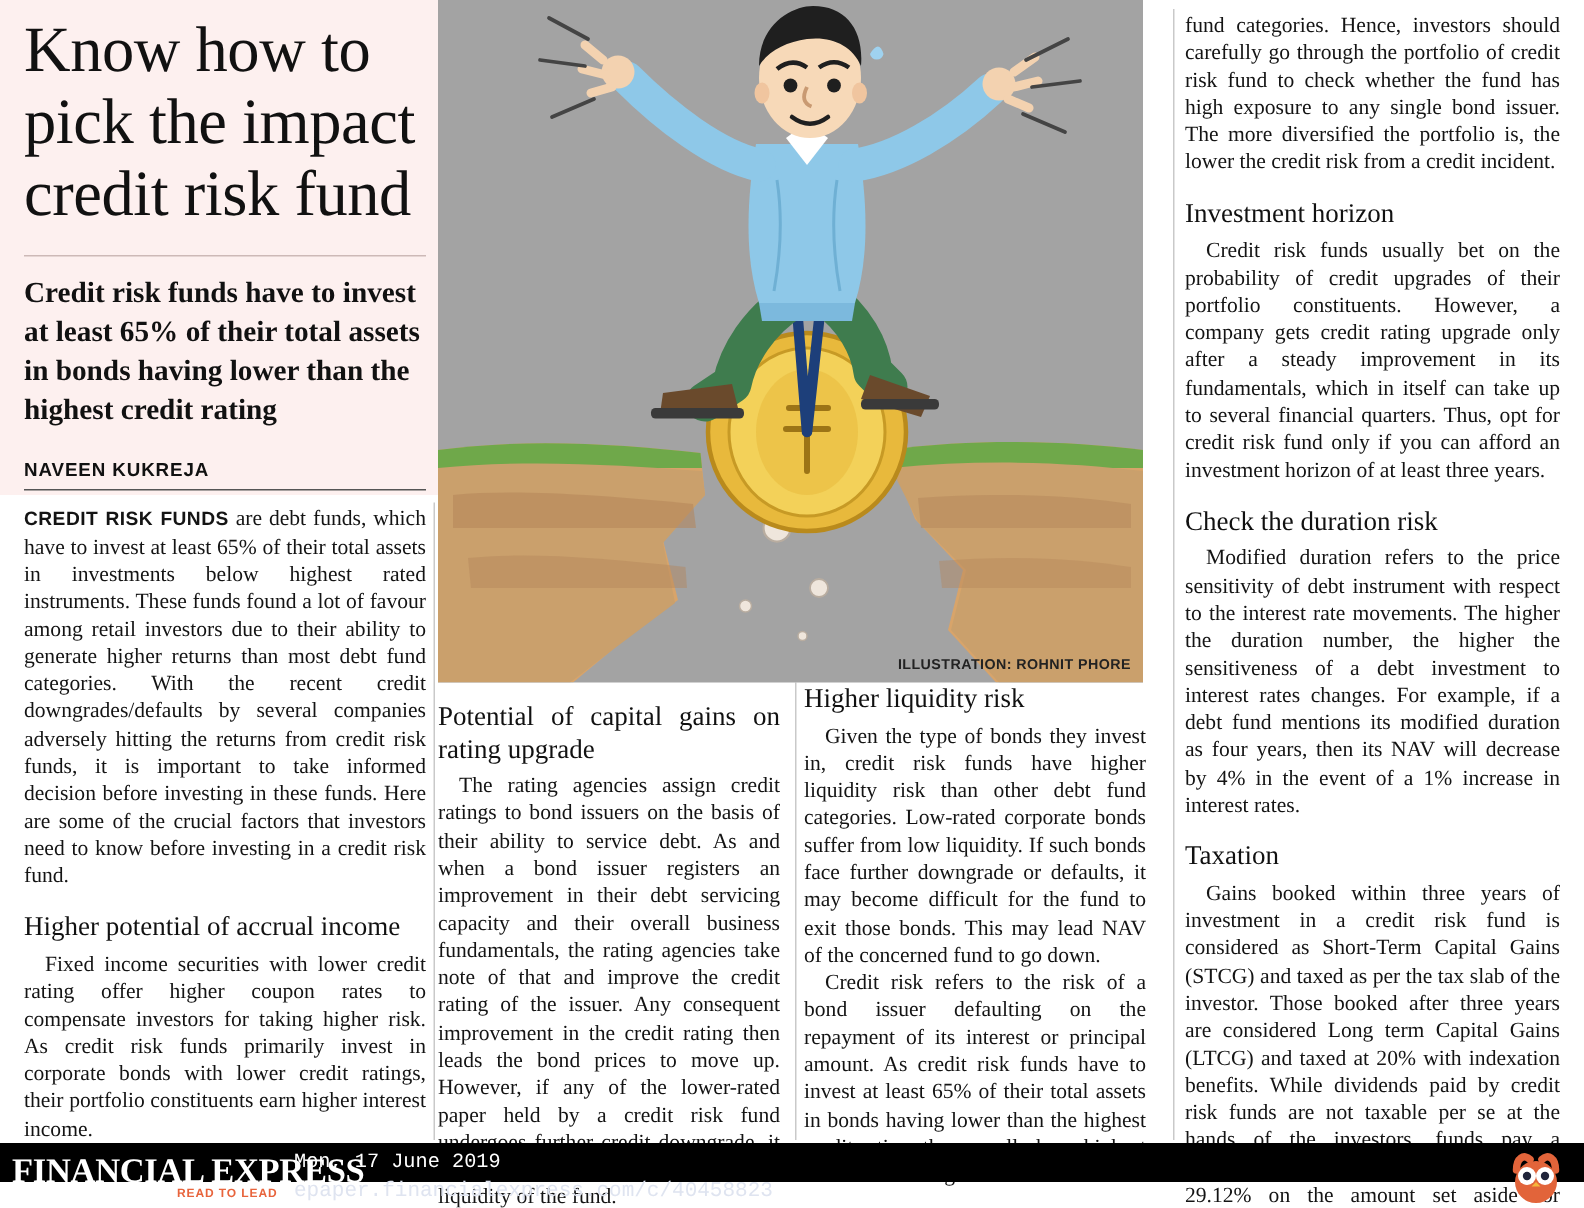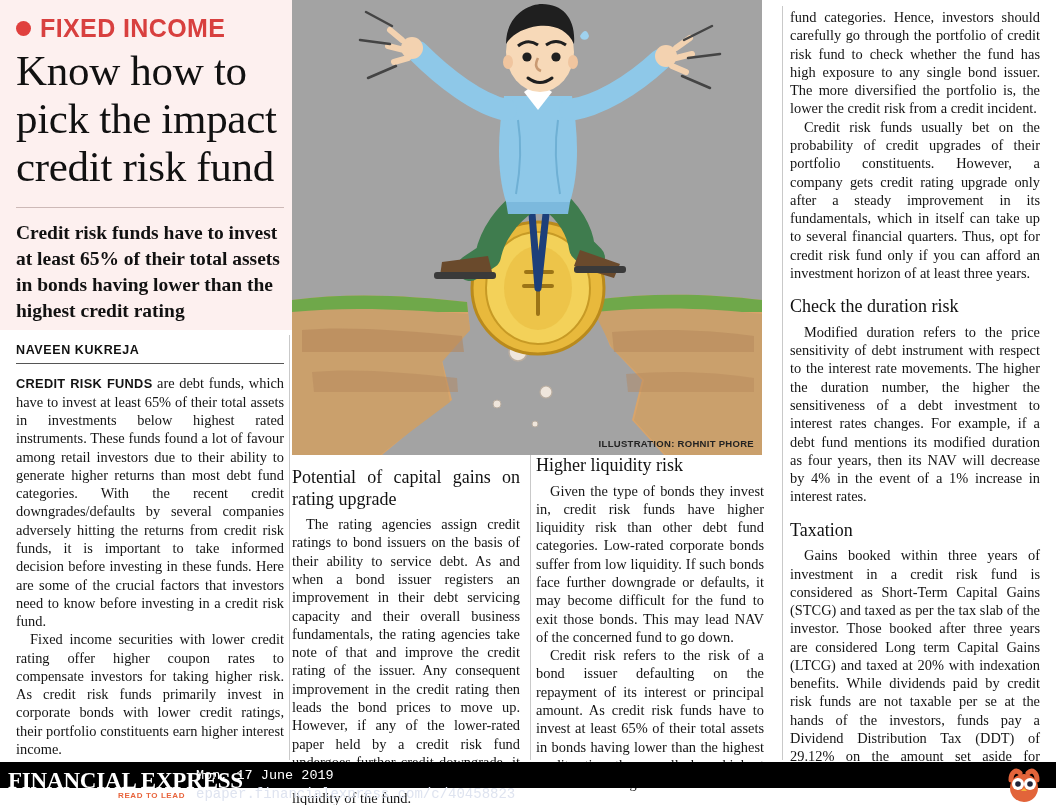--- a/index.html
+++ b/index.html
@@ -204,37 +204,34 @@
       <path d="M236 78 q12 9 24 0" stroke="#1f1f1f" stroke-width="3" fill="none" stroke-linecap="round"></path>
       <ellipse cx="216" cy="62" rx="5" ry="7" fill="#f0c59f"></ellipse>
       <ellipse cx="281" cy="62" rx="5" ry="7" fill="#f0c59f"></ellipse>
 
       <path d="M288 36 q6 -10 9 0 a4.6 4.6 0 0 1 -9 0 Z" fill="#9fd2ef"></path>
     </svg>
     <div class="illo-credit">ILLUSTRATION: ROHNIT PHORE</div>
   </div>
 
   <div class="col1">
-    <div class="kicker">
-      <span class="kicker-dot"></span>
-      <span class="kicker-text">FIXED INCOME</span>
-    </div>
 
     <h1 class="headline">Know how to pick the impact credit risk fund</h1>
 
     <hr class="rule-thin">
 
     <div class="standfirst">Credit risk funds have to invest at least 65% of their total assets in bonds having lower than the highest credit rating</div>
 
     <div class="byline">NAVEEN KUKREJA</div>
     <hr class="byline-rule">
 
     <div class="body-text">
       <p><span class="dropcap-lead">CREDIT RISK FUNDS</span><span> are debt funds, which have to invest at least 65% of their total assets in investments below highest rated instruments. These funds found a lot of favour among retail investors due to their ability to generate higher returns than most debt fund categories. With the recent credit downgrades/defaults by several companies adversely hitting the returns from credit risk funds, it is important to take informed decision before investing in these funds. Here are some of the crucial factors that investors need to know before investing in a credit risk fund.</span></p>
 
+      <div class="subhead">Higher potential of accrual income</div>
       <p style="text-indent:14px;">Fixed income securities with lower credit rating offer higher coupon rates to compensate investors for taking higher risk. As credit risk funds primarily invest in corporate bonds with lower credit ratings, their portfolio constituents earn higher interest income.</p>
     </div>
   </div>
 
   <div class="col2">
     <div class="body-text">
       <div class="subhead" style="margin-top:12px;">Potential of capital gains on rating upgrade</div>
       <p style="text-indent:14px; margin-top:0;">The rating agencies assign credit ratings to bond issuers on the basis of their ability to service debt. As and when a bond issuer registers an improvement in their debt servicing capacity and their overall business fundamentals, the rating agencies take note of that and improve the credit rating of the issuer. Any consequent improvement in the credit rating then leads the bond prices to move up. However, if any of the lower-rated paper held by a credit risk fund undergoes further credit downgrade, it would adversely impact the NAV and liquidity of the fund.</p>
     </div>
   </div>
@@ -245,20 +242,21 @@
       <p style="text-indent:14px; margin-top:0;">Given the type of bonds they invest in, credit risk funds have higher liquidity risk than other debt fund categories. Low-rated corporate bonds suffer from low liquidity. If such bonds face further downgrade or defaults, it may become difficult for the fund to exit those bonds. This may lead NAV of the concerned fund to go down.</p>
 
       <p style="text-indent:14px; margin-top:0;">Credit risk refers to the risk of a bond issuer defaulting on the repayment of its interest or principal amount. As credit risk funds have to invest at least 65% of their total assets in bonds having lower than the highest credit rating, they usually have highest credit risk among various debt</p>
     </div>
   </div>
 
   <div class="col4">
     <div class="body-text">
       <p>fund categories. Hence, investors should carefully go through the portfolio of credit risk fund to check whether the fund has high exposure to any single bond issuer. The more diversified the portfolio is, the lower the credit risk from a credit incident.</p>
 
+      <div class="subhead">Investment horizon</div>
       <p style="text-indent:14px; margin-top:0;">Credit risk funds usually bet on the probability of credit upgrades of their portfolio constituents. However, a company gets credit rating upgrade only after a steady improvement in its fundamentals, which in itself can take up to several financial quarters. Thus, opt for credit risk fund only if you can afford an investment horizon of at least three years.</p>
 
       <div class="subhead">Check the duration risk</div>
       <p style="text-indent:14px; margin-top:0;">Modified duration refers to the price sensitivity of debt instrument with respect to the interest rate movements. The higher the duration number, the higher the sensitiveness of a debt investment to interest rates changes. For example, if a debt fund mentions its modified duration as four years, then its NAV will decrease by 4% in the event of a 1% increase in interest rates.</p>
 
       <div class="subhead">Taxation</div>
       <p style="text-indent:14px; margin-top:0;">Gains booked within three years of investment in a credit risk fund is considered as Short-Term Capital Gains (STCG) and taxed as per the tax slab of the investor. Those booked after three years are considered Long term Capital Gains (LTCG) and taxed at 20% with indexation benefits. While dividends paid by credit risk funds are not taxable per se at the hands of the investors, funds pay a Dividend Distribution Tax (DDT) of 29.12% on the amount set aside for dividend payment.</p>
 
     </div>
   </div>

